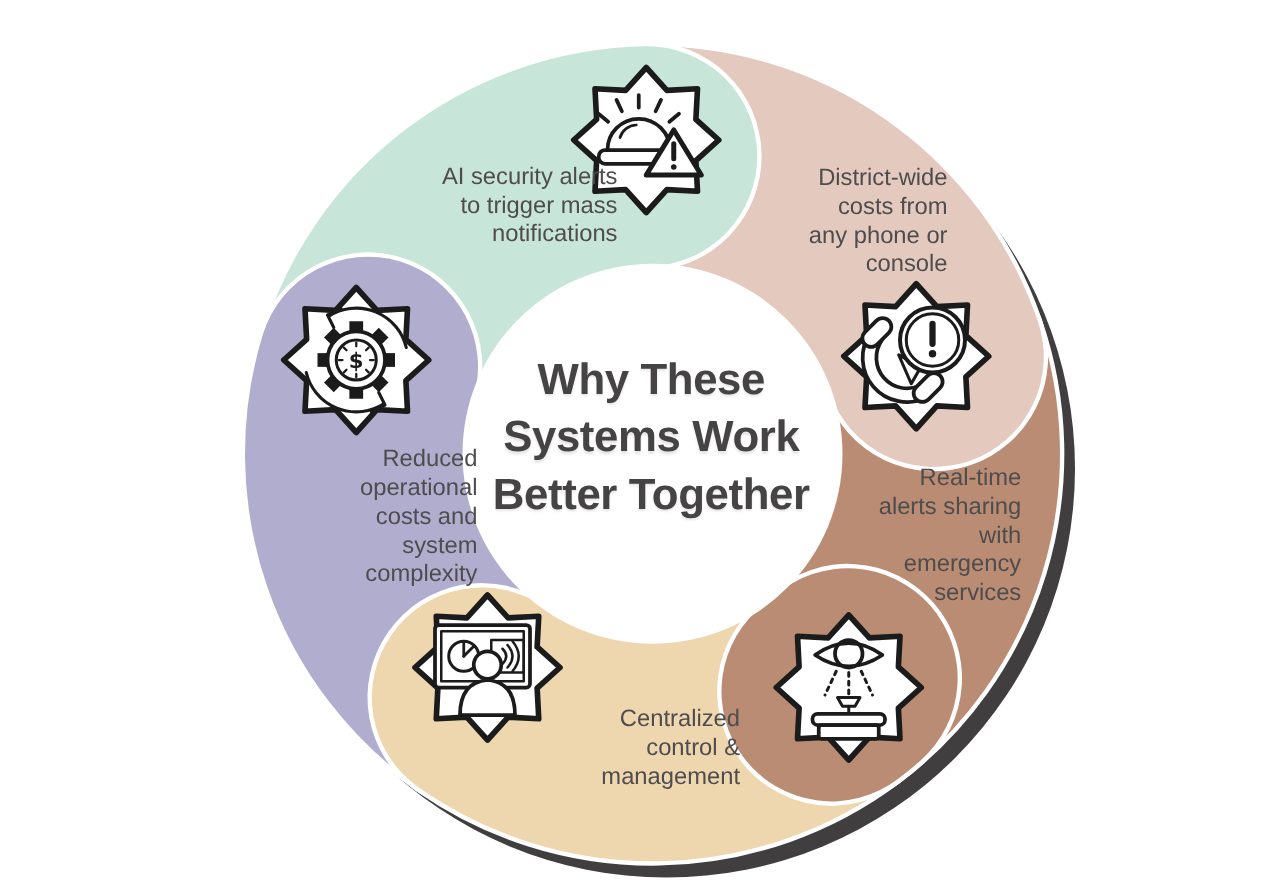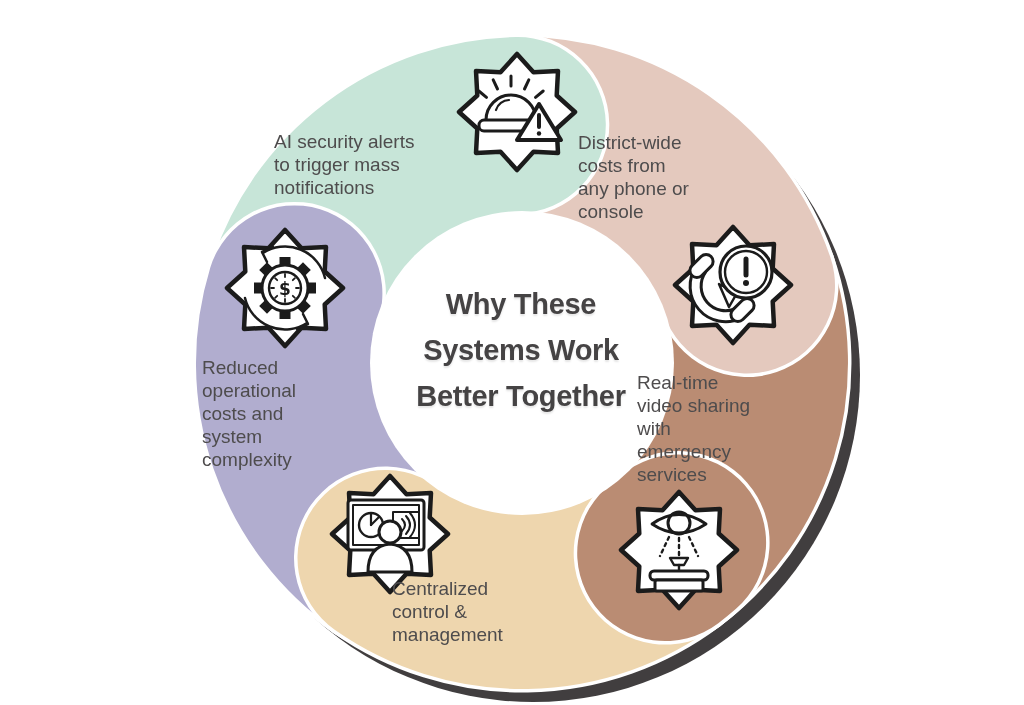--- a/index.html
+++ b/index.html
@@ -2,26 +2,26 @@
 <html><head>
 <meta charset="utf-8">
 <style>
   html,body{margin:0;padding:0;background:#ffffff;}
   .canvas{
     position:relative;width:1024px;height:705px;background:#ffffff;overflow:hidden;
     font-family:"Liberation Sans", sans-serif;
   }
   .canvas svg{position:absolute;left:0;top:0;}
   .label{
-    position:absolute;text-align:left;white-space:pre-line;
+    position:absolute;text-align:right;white-space:pre-line;
     font-size:19px;line-height:23px;color:#4e4c4d;font-weight:400;
   }
   .title{
     position:absolute;text-align:center;white-space:pre-line;
-    font-size:29px;line-height:46px;font-weight:bold;color:#454344;
+    font-size:35px;line-height:46px;font-weight:bold;color:#454344;
     letter-spacing:-0.3px;text-shadow:0 2px 2px rgba(0,0,0,0.10);
   }
 </style>
 </head>
 <body>
 
 <div class="canvas">
 
   <svg width="1024" height="705" viewBox="0 0 1024 705">
     <defs>
@@ -165,25 +165,25 @@
 Better Together</div>
 
   <div class="label" style="left:274px;top:130px;width:220px;">AI security alerts
 to trigger mass
 notifications</div>
   <div class="label" style="left:578px;top:131px;width:180px;">District-wide
 costs from
 any phone or
 console</div>
   <div class="label" style="left:637px;top:371px;width:180px;">Real-time
-video sharing
+alerts sharing
 with
 emergency
 services</div>
-  <div class="label" style="left:392px;top:577px;width:200px;">Centralized
+  <div class="label" style="left:392px;top:564px;width:200px;">Centralized
 control &amp;
 management</div>
   <div class="label" style="left:202px;top:343px;width:180px;margin-top:13px;">Reduced
 operational
 costs and
 system
 complexity</div>
 
 </div>
 

